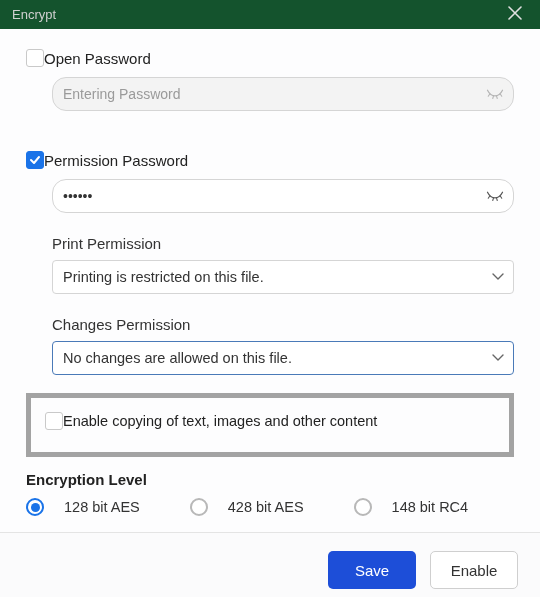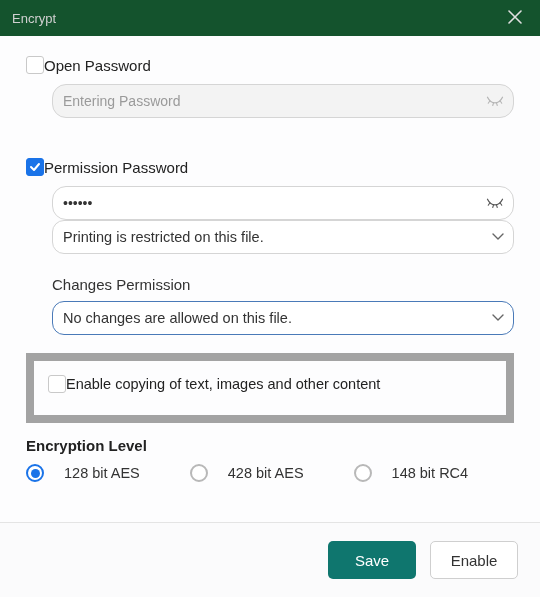--- a/index.html
+++ b/index.html
@@ -111,21 +111,21 @@
       margin-bottom: 8px;
     }
     .select-wrap {
       margin-left: 26px;
       position: relative;
     }
     .select-box {
       width: 100%;
       height: 34px;
       border: 1px solid #d5d5d5;
-      border-radius: 12px;
+      border-radius: 4px;
       padding: 0 30px 0 10px;
       font-size: 14.5px;
       color: #333;
       background: #fff;
       display: flex;
       align-items: center;
       cursor: pointer;
     }
     .select-box.highlighted {
       border: 1.5px solid #4a7ab8;
@@ -137,21 +137,21 @@
       transform: translateY(-50%);
       color: #666;
       pointer-events: none;
     }
     .chevron svg {
       width: 12px;
       height: 8px;
       display: block;
     }
     .highlight-box {
-      border: 8px solid #a3a3a3;
+      border: 5px solid #a3a3a3;
       margin: 18px 0 14px 0;
       padding: 14px 2px 22px 14px;
     }
     .highlight-box .checkbox-row {
       margin-bottom: 0;
       font-size: 14.5px;
     }
     .enc-level-label {
       font-size: 15px;
       font-weight: 600;
@@ -204,21 +204,21 @@
       height: 38px;
       border-radius: 5px;
       font-size: 15px;
       cursor: pointer;
       border: none;
       display: inline-flex;
       align-items: center;
       justify-content: center;
     }
     .btn-primary {
-      background: #0f766e;
+      background: #1d4ed8;
       color: #fff;
     }
     .btn-secondary {
       background: #fff;
       color: #333;
       border: 1px solid #cfcfcf;
     }
   </style>
 </head>
 <body>
@@ -269,20 +269,21 @@
       <svg viewBox="0 0 24 14">
           <path d="M2 2 C 7 12, 17 12, 22 2" stroke="#555" stroke-width="1.6" fill="none" stroke-linecap="round"></path>
           <line x1="5" y1="7" x2="3" y2="10" stroke="#555" stroke-width="1.4" stroke-linecap="round"></line>
           <line x1="10" y1="9.5" x2="9" y2="13" stroke="#555" stroke-width="1.4" stroke-linecap="round"></line>
           <line x1="14" y1="9.5" x2="15" y2="13" stroke="#555" stroke-width="1.4" stroke-linecap="round"></line>
           <line x1="19" y1="7" x2="21" y2="10" stroke="#555" stroke-width="1.4" stroke-linecap="round"></line>
         </svg>
     </span>
   </div>
 
+  <div class="sub-label">Print Permission</div>
   <div class="select-wrap">
     <div class="select-box">
       <span>Printing is restricted on this file.</span>
     </div>
     <span class="chevron">
       <svg viewBox="0 0 12 8">
           <path d="M1 1 L6 6 L11 1" stroke="#666" stroke-width="1.4" fill="none" stroke-linecap="round" stroke-linejoin="round"></path>
         </svg>
     </span>
   </div>

